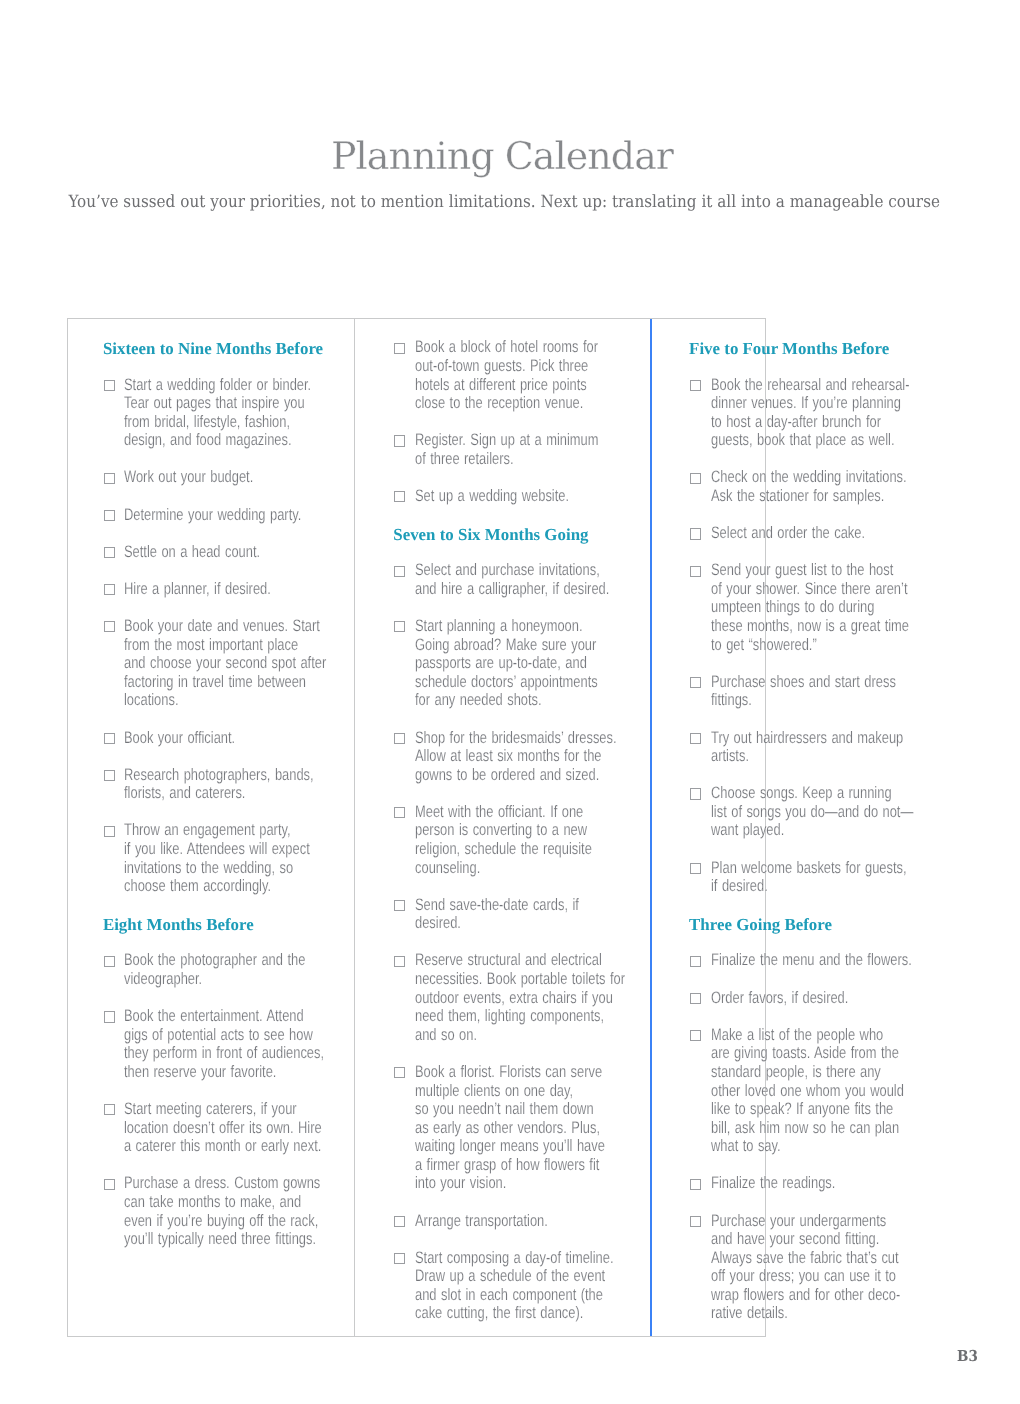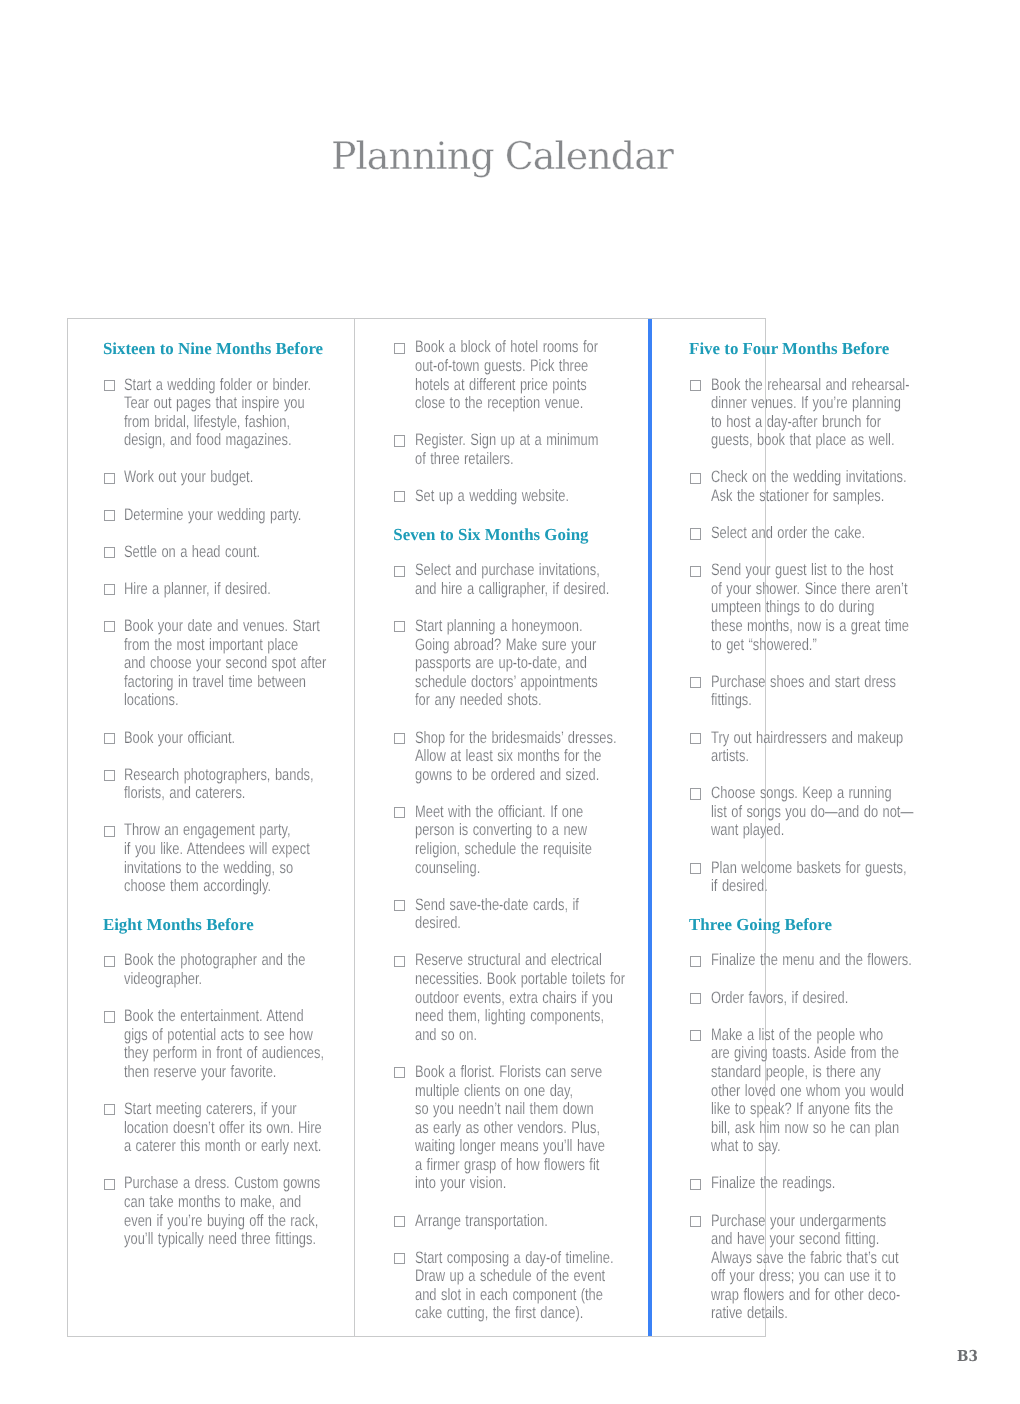--- a/index.html
+++ b/index.html
@@ -3,39 +3,40 @@
 <meta charset="utf-8">
 <style>
   html,body{margin:0;padding:0;}
   body{width:1020px;height:1404px;background:#ffffff;font-family:"Liberation Sans",sans-serif;-webkit-font-smoothing:antialiased;text-rendering:geometricPrecision;}
   .page{position:relative;width:1020px;height:1404px;overflow:hidden;transform:translateZ(0);}
   .title{position:absolute;left:-8px;top:134px;width:1020px;text-align:center;font-family:"DejaVu Serif",serif;font-weight:400;font-size:38px;letter-spacing:-0.95px;color:#86888b;-webkit-text-stroke:0.32px #ffffff;}
   .intro{position:absolute;left:68.5px;top:187px;width:890px;font-family:"DejaVu Serif Condensed","DejaVu Serif",serif;font-size:16.9px;letter-spacing:0.02px;line-height:28px;color:#6d6e71;white-space:nowrap;}
   .grid{position:absolute;left:67.3px;top:318.4px;width:699px;height:1019px;border:1px solid #c9cacb;display:flex;box-sizing:border-box;}
   .col{box-sizing:border-box;}
   .col1{width:286.2px;}
-  .col2{width:297.6px;border-left:1px solid #c9cacb;border-right:4px solid #3b82f6;}
+  .col2{width:297.6px;border-left:1px solid #c9cacb;border-right:2px solid #3b82f6;}
   .col3{width:284px;}
   .inner{position:relative;}
   .inner1{padding:19px 0 0 56.2px;}
   .inner2{padding:19px 0 0 59.4px;}
   .inner3{padding:19px 0 0 58.6px;}
   .heading{font-family:"Liberation Serif",serif;font-weight:700;font-size:16.9px;color:#1d9cb8;letter-spacing:0px;white-space:nowrap;line-height:18.58px;margin:0 0 18.58px -21.6px;position:relative;top:1.7px;}
   .item{position:relative;font-size:16.6px;line-height:18.58px;color:#73757a;-webkit-text-stroke:0.2px #ffffff;margin-bottom:18.58px;}
   .txt{display:block;}
   .ln{white-space:nowrap;display:block;word-spacing:1.1px;transform:scaleX(0.7775);transform-origin:0 0;}
   .cb{position:absolute;left:-20.6px;top:4.2px;width:11.2px;height:11.2px;border:1.2px solid #9b9da1;background:#fff;box-sizing:border-box;}
   .pagenum{position:absolute;left:957px;top:1346.5px;font-family:"DejaVu Serif Condensed","DejaVu Serif",serif;font-weight:700;font-size:15px;color:#6d6e71;}
 </style>
 </head>
 <body>
 
 <div class="page">
   <div class="title">Planning Calendar</div>
   <div class="intro">
+    <div class="intro-line">You’ve sussed out your priorities, not to mention limitations. Next up: translating it all into a manageable course</div>
   </div>
   <div class="grid">
     <div class="col col1">
       <div class="inner inner1">
         <div class="heading">Sixteen to Nine Months Before</div>
         <div class="item">
             <span class="cb"></span>
             <span class="txt">
               <span class="ln">Start a wedding folder or binder.</span>
               <span class="ln">Tear out pages that inspire you</span>

